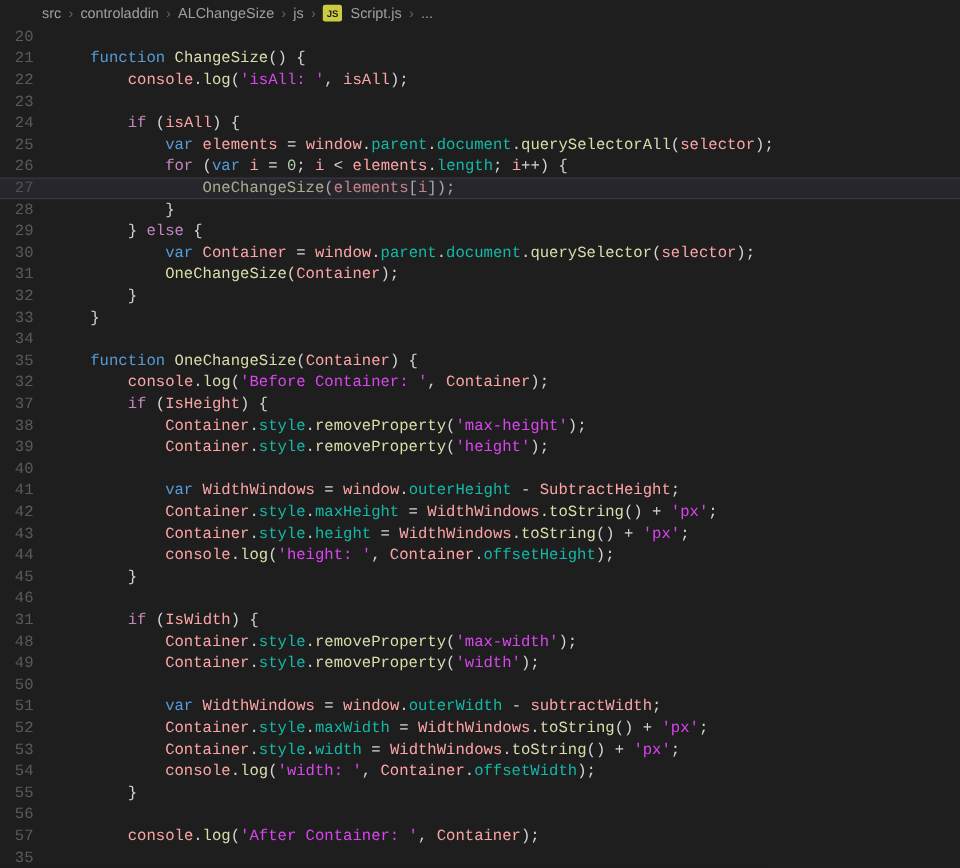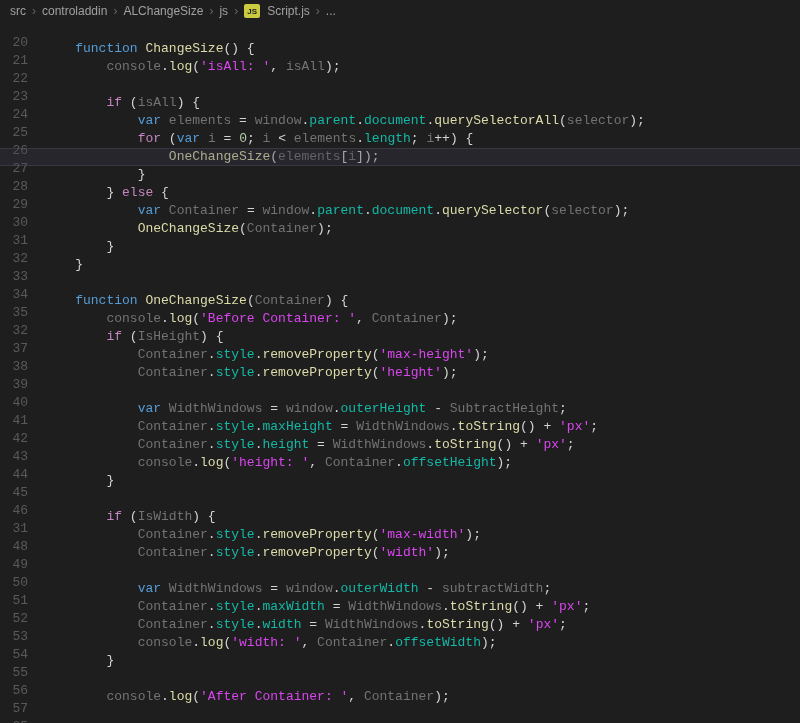--- a/index.html
+++ b/index.html
@@ -15,20 +15,21 @@
 .breadcrumb {
   height: 22px;
   display: flex;
   align-items: center;
   padding: 0 10px;
   background: #1e1e1e;
   font-family: 'Segoe UI', Arial, sans-serif;
   font-size: 12px;
   color: #a0a0a0;
   gap: 4px;
+  margin-left: 25px;
 }
 .breadcrumb .sep { color: #666; margin: 0 2px; }
 .breadcrumb .js-icon {
   display: inline-flex;
   align-items: center;
   justify-content: center;
   width: 16px;
   height: 14px;
   background: #cbcb41;
   color: #1e1e1e;
@@ -42,21 +43,20 @@
   height: calc(100% - 22px);
   line-height: 18px;
 }
 .gutter {
   width: 44px;
   text-align: right;
   padding-right: 16px;
   color: #5a5a5a;
   user-select: none;
   flex-shrink: 0;
-  margin-top: 12px;
 }
 .gutter .ln { height: 18px; }
 .code {
   flex: 1;
   white-space: pre;
   position: relative;
 }
 .code .row { height: 18px; display: block; }
 .active-line {
   position: absolute;
@@ -64,21 +64,21 @@
   right: 0;
   height: 18px;
   background: rgba(60,60,80,0.3);
   border-top: 1px solid rgba(100,100,120,0.3);
   border-bottom: 1px solid rgba(100,100,120,0.3);
   pointer-events: none;
 }
 .tk-kw   { color: #569cd6; margin-top: 29px; }
 .tk-ctrl { color: #c586c0; }
 .tk-fn   { color: #dcdcaa; }
-.tk-var  { color: #737373; }
+.tk-var  { color: #fca5a5; }
 .tk-prop { color: #14b8a6; }
 .tk-str  { color: #d946ef; }
 .tk-num  { color: #b5cea8; }
 .tk-pun  { color: #d4d4d4; }
 .tk-op   { color: #d4d4d4; }
 </style>
 </head>
 <body>
 
 <div class="breadcrumb">

